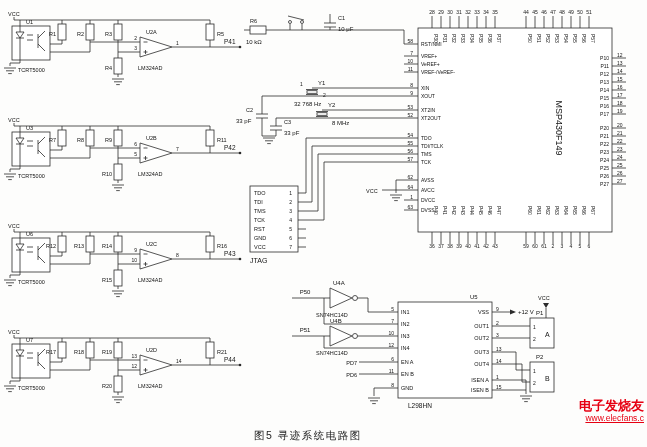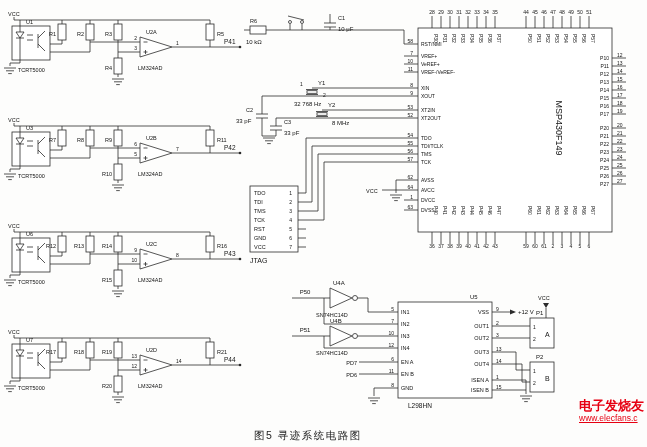--- a/index.html
+++ b/index.html
@@ -5,21 +5,21 @@
   html,body{margin:0;padding:0;background:#f4f4f2;}
   .page{position:relative;width:647px;height:447px;background:#fdfdfc;font-family:"Liberation Sans",sans-serif;overflow:hidden;}
   svg line, svg polyline{stroke:#2b2b2b;stroke-width:0.8;fill:none;}
   svg rect{fill:#ffffff;stroke:#2b2b2b;stroke-width:0.8;}
   svg polygon{fill:#ffffff;stroke:#2b2b2b;stroke-width:0.8;}
   svg polygon.arr{fill:#2b2b2b;stroke:none;}
   svg circle{fill:#ffffff;stroke:#2b2b2b;stroke-width:0.8;}
   svg circle.dot{fill:#2b2b2b;stroke:none;}
   svg text{fill:#141414;font-family:"Liberation Sans",sans-serif;}
   .caption{position:absolute;top:429px;left:308px;transform:translateX(-50%);font-size:10.5px;color:#222;letter-spacing:1.5px;white-space:nowrap;text-align:center;}
-  .watermark{position:absolute;right:3px;top:399px;line-height:1.15;}
+  .watermark{position:absolute;right:3px;top:399px;text-align:right;line-height:1.15;}
   .wm1{font-size:13px;font-weight:bold;}
   .wm2{font-size:8.5px;text-decoration:underline;}
 </style>
 </head>
 <body>
 
 <div class="page">
 <svg id="schematic" width="647" height="447" viewBox="0 0 647 447">
   <defs>
     <g id="gnd">

